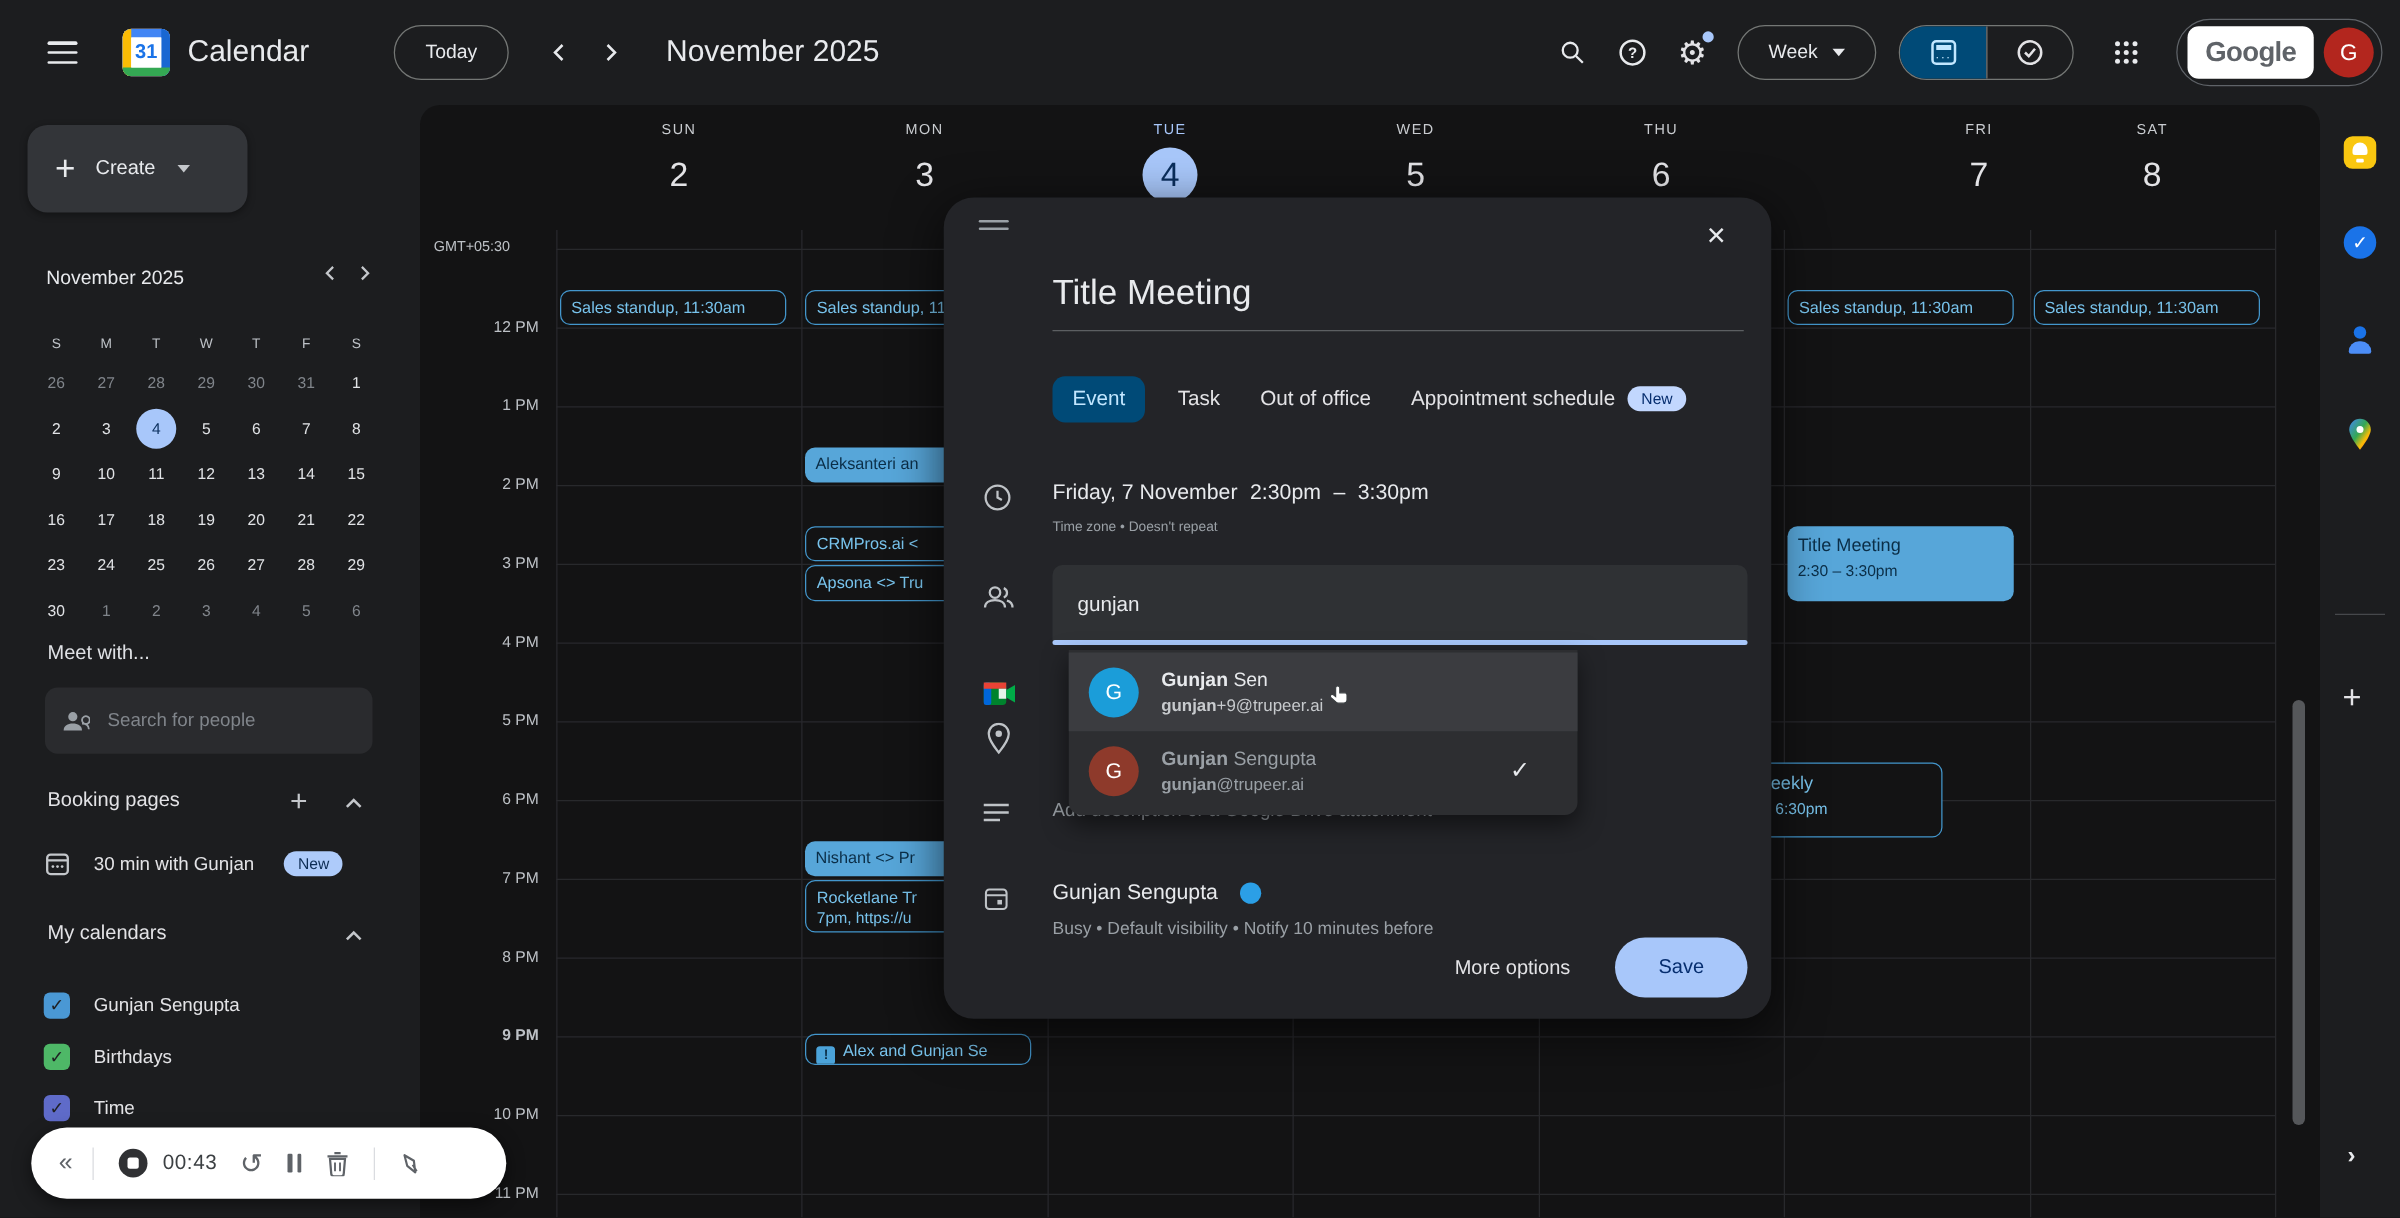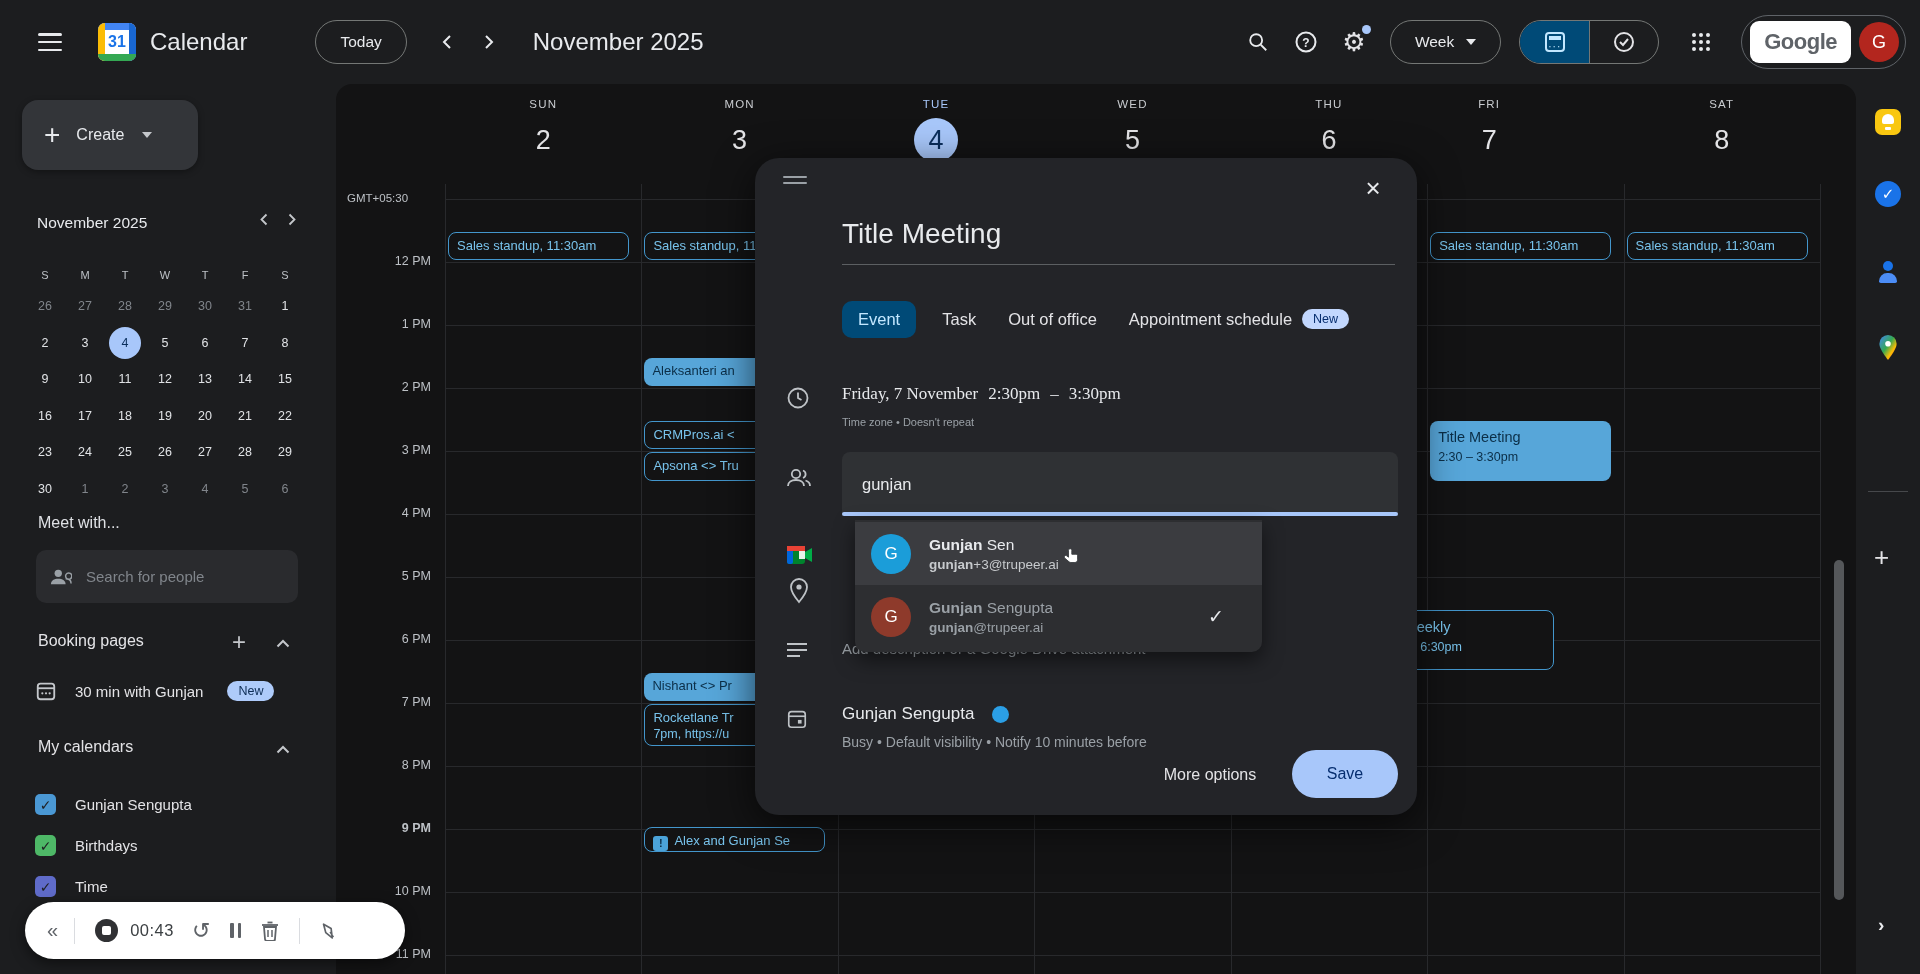--- a/index.html
+++ b/index.html
@@ -111,21 +111,21 @@
   .dlg-close { position:absolute; right:26px; top:12px; width:36px; height:36px; font-size:26px; color:#e8eaed;
     display:flex; align-items:center; justify-content:center; cursor:pointer; }
   .dlg-title { position:absolute; left:87px; top:60px; width:553px; font-size:28px; color:#e8eaed; background:transparent;
     border:none; outline:none; border-bottom:1px solid #5c5f62; padding-bottom:14px; font-family:inherit; }
   .dlg-tabs { position:absolute; left:87px; top:140px; height:42px; display:flex; align-items:center; }
   .dtab { font-size:16.5px; color:#e3e3e6; margin-right:32px; cursor:pointer; display:flex; align-items:center; }
   .dtab.sel { background:#004a77; color:#c2e7ff; border-radius:10px; padding:9px 16px; margin-right:26px; }
   .dtab .newbadge { margin-left:10px; background:#c2d7fe; color:#072e6f; }
   .dlg-ic { position:absolute; left:31px; color:#bfc3c7; }
   .when-main { position:absolute; left:87px; top:226px; font-size:17px; color:#e8eaed; }
-  .when-main span { margin-right:10px;font-family:Liberation Serif, serif; }
+  .when-main span { margin-right:10px; }
   .when-sub { position:absolute; left:87px; top:258px; font-size:11px; color:#9aa0a6; }
   .guest-input { position:absolute; left:87px; top:294px; width:556px; height:64px; background:#2f3134; border-radius:8px 8px 0 0;
     display:flex; align-items:center; padding:0 20px; font-size:16.5px; color:#e8eaed; cursor:text; }
   .guest-underline { position:absolute; left:87px; top:354px; width:556px; height:4px; background:#a8c7fa; border-radius:2px; }
   .desc-ph { position:absolute; left:87px; top:482px; font-size:15px; color:#9aa0a6; z-index:1; }
   .sugg { position:absolute; left:100px; top:362px; width:407px; height:132px; background:#2d2e31; border-radius:0 0 10px 10px;
     box-shadow:0 8px 20px rgba(0,0,0,.5); z-index:3; padding-top:2px; }
   .sug-item { height:63px; display:flex; align-items:center; padding:0 16px; cursor:pointer; position:relative; }
   .sug-item.hov { background:#3b3c40; }
   .sug-av { width:40px; height:40px; border-radius:50%; color:#fff; font-size:17px; display:flex; align-items:center; justify-content:center; flex:none; }
@@ -496,21 +496,21 @@
         <div class="num"><span>4</span></div>
       </div>
       <div class="dayhead" style="left: 698.29px; width: 196.43px;">
         <div class="dow">WED</div>
         <div class="num"><span>5</span></div>
       </div>
       <div class="dayhead" style="left: 894.72px; width: 196.43px;">
         <div class="dow">THU</div>
         <div class="num"><span>6</span></div>
       </div>
-      <div class="dayhead" style="left: 1055px; width: 196.43px;">
+      <div class="dayhead" style="left: 1149px; width: 196.43px;">
         <div class="dow">FRI</div>
         <div class="num"><span>7</span></div>
       </div>
       <div class="dayhead" style="left: 1287.58px; width: 196.43px;">
         <div class="dow">SAT</div>
         <div class="num"><span>8</span></div>
       </div>
     </div>
   <div id="grid-lines">
       <div class="vline" style="left: 109px;"></div>
@@ -661,21 +661,21 @@
         <line x1="1" y1="8" x2="21" y2="8" stroke="#bfc3c7" stroke-width="2"></line>
         <line x1="1" y1="14" x2="14" y2="14" stroke="#bfc3c7" stroke-width="2"></line>
       </svg>
   </div>
 
   <div class="sugg" id="sugg-panel">
       <div class="sug-item hov">
         <span class="sug-av" style="background: rgb(27, 157, 217);">G</span>
         <div class="sug-txt">
           <div class="sug-name"><b>Gunjan</b> <span>Sen</span></div>
-          <div class="sug-mail"><b>gunjan</b><span>+3@trupeer.ai</span></div>
+          <div class="sug-mail"><b>gunjan</b><span>+9@trupeer.ai</span></div>
         </div>
         <span class="hand"><svg width="22" height="22" viewBox="0 0 24 24">
             <path d="M10 3c-1 0-1.8.8-1.8 1.8v7.4l-2-1.5c-.8-.6-1.9-.4-2.4.4-.4.7-.2 1.6.4 2.2l4.6 4c.6.5 1.3.7 2 .7h4.4c1.6 0 2.9-1.3 2.9-2.9v-4.3c0-1-.8-1.8-1.8-1.8h-4.5V4.8C11.8 3.8 11 3 10 3z" fill="#fff" stroke="#3c4043" stroke-width="1"></path>
           </svg></span>
       </div>
       <div class="sug-item dim">
         <span class="sug-av" style="background: rgb(142, 58, 43);">G</span>
         <div class="sug-txt">
           <div class="sug-name"><b>Gunjan</b> <span>Sengupta</span></div>
           <div class="sug-mail"><b>gunjan</b><span>@trupeer.ai</span></div>

